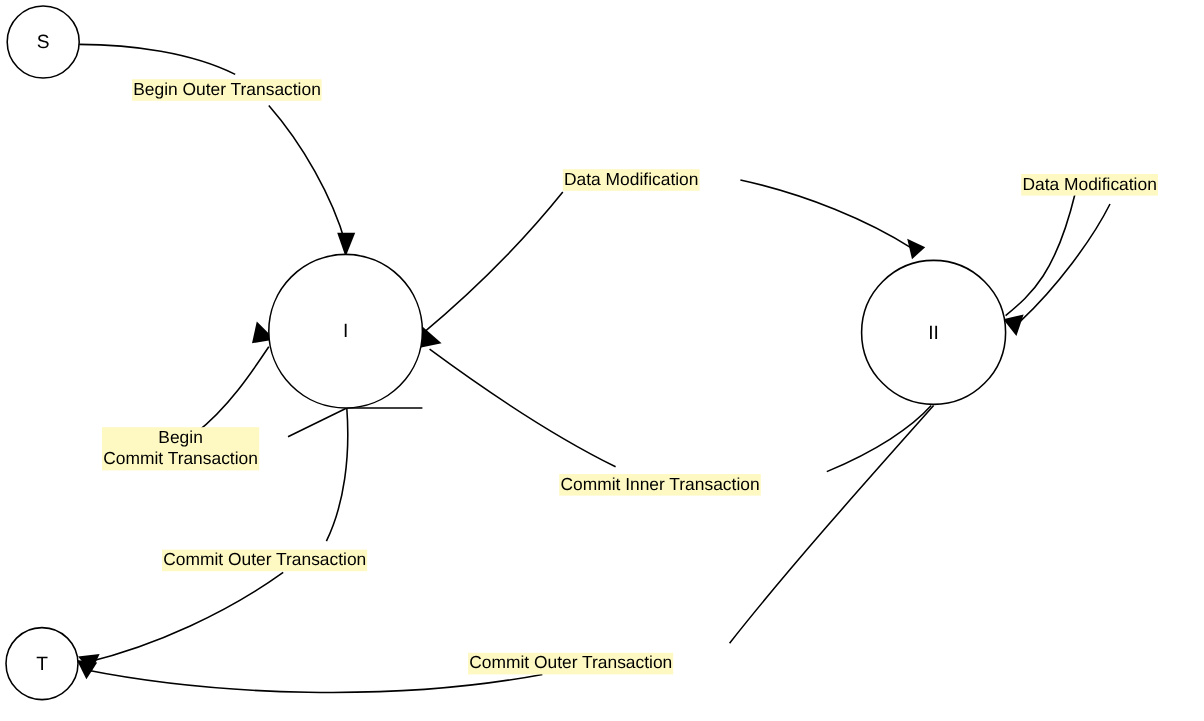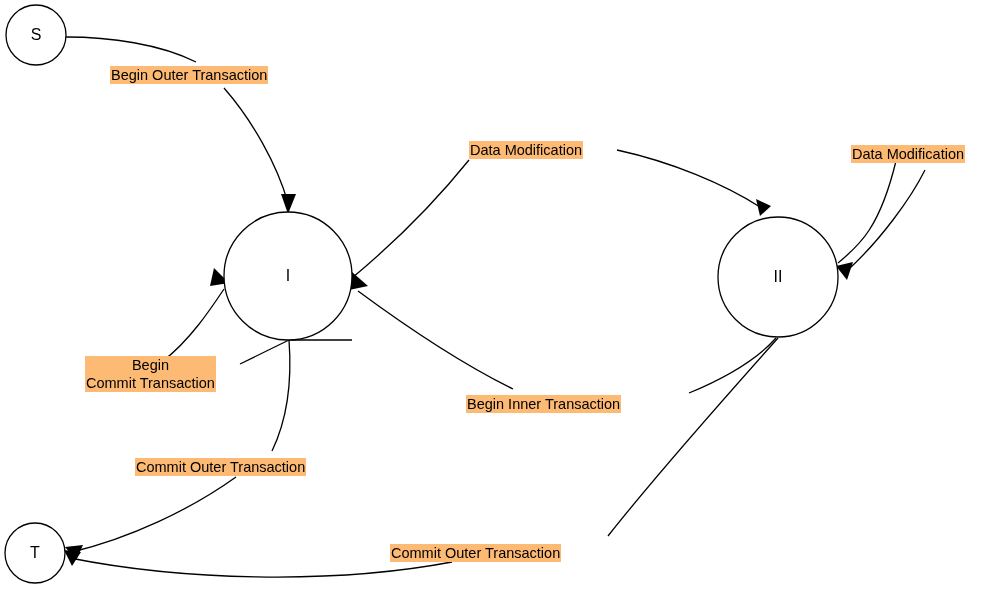--- a/index.html
+++ b/index.html
@@ -42,21 +42,21 @@
     text-anchor: middle;
     dominant-baseline: middle;
   }
   .edge-label {
     position: absolute;
     font-family: "Liberation Sans", sans-serif;
     font-size: 14.5px;
     color: #000000;
     white-space: nowrap;
     line-height: 1.25;
-    background: #fdba74;
+    background: #fef9c3;
     padding: 0 1px;
   }
   .edge-label.centered {
     text-align: center;
   }
   .arrow-head {
     fill: #000000;
     stroke: none;
   }
 </style>
@@ -115,19 +115,19 @@
 
   <div class="edge-label centered" style="left:85px; top:356px;text-align:center;">
     <span>Begin</span><br>
     <span>Commit Transaction</span>
   </div>
 
   <div class="edge-label" style="left:469px; top:141px;">Data Modification</div>
 
   <div class="edge-label" style="left:851px; top:145px;">Data Modification</div>
 
-  <div class="edge-label" style="left:466px; top:395px;">Begin Inner Transaction</div>
+  <div class="edge-label" style="left:466px; top:395px;">Commit Inner Transaction</div>
 
   <div class="edge-label" style="left:135px; top:458px;">Commit Outer Transaction</div>
 
   <div class="edge-label" style="left:390px; top:544px;">Commit Outer Transaction</div>
 
 </div>
 
 </body></html>

